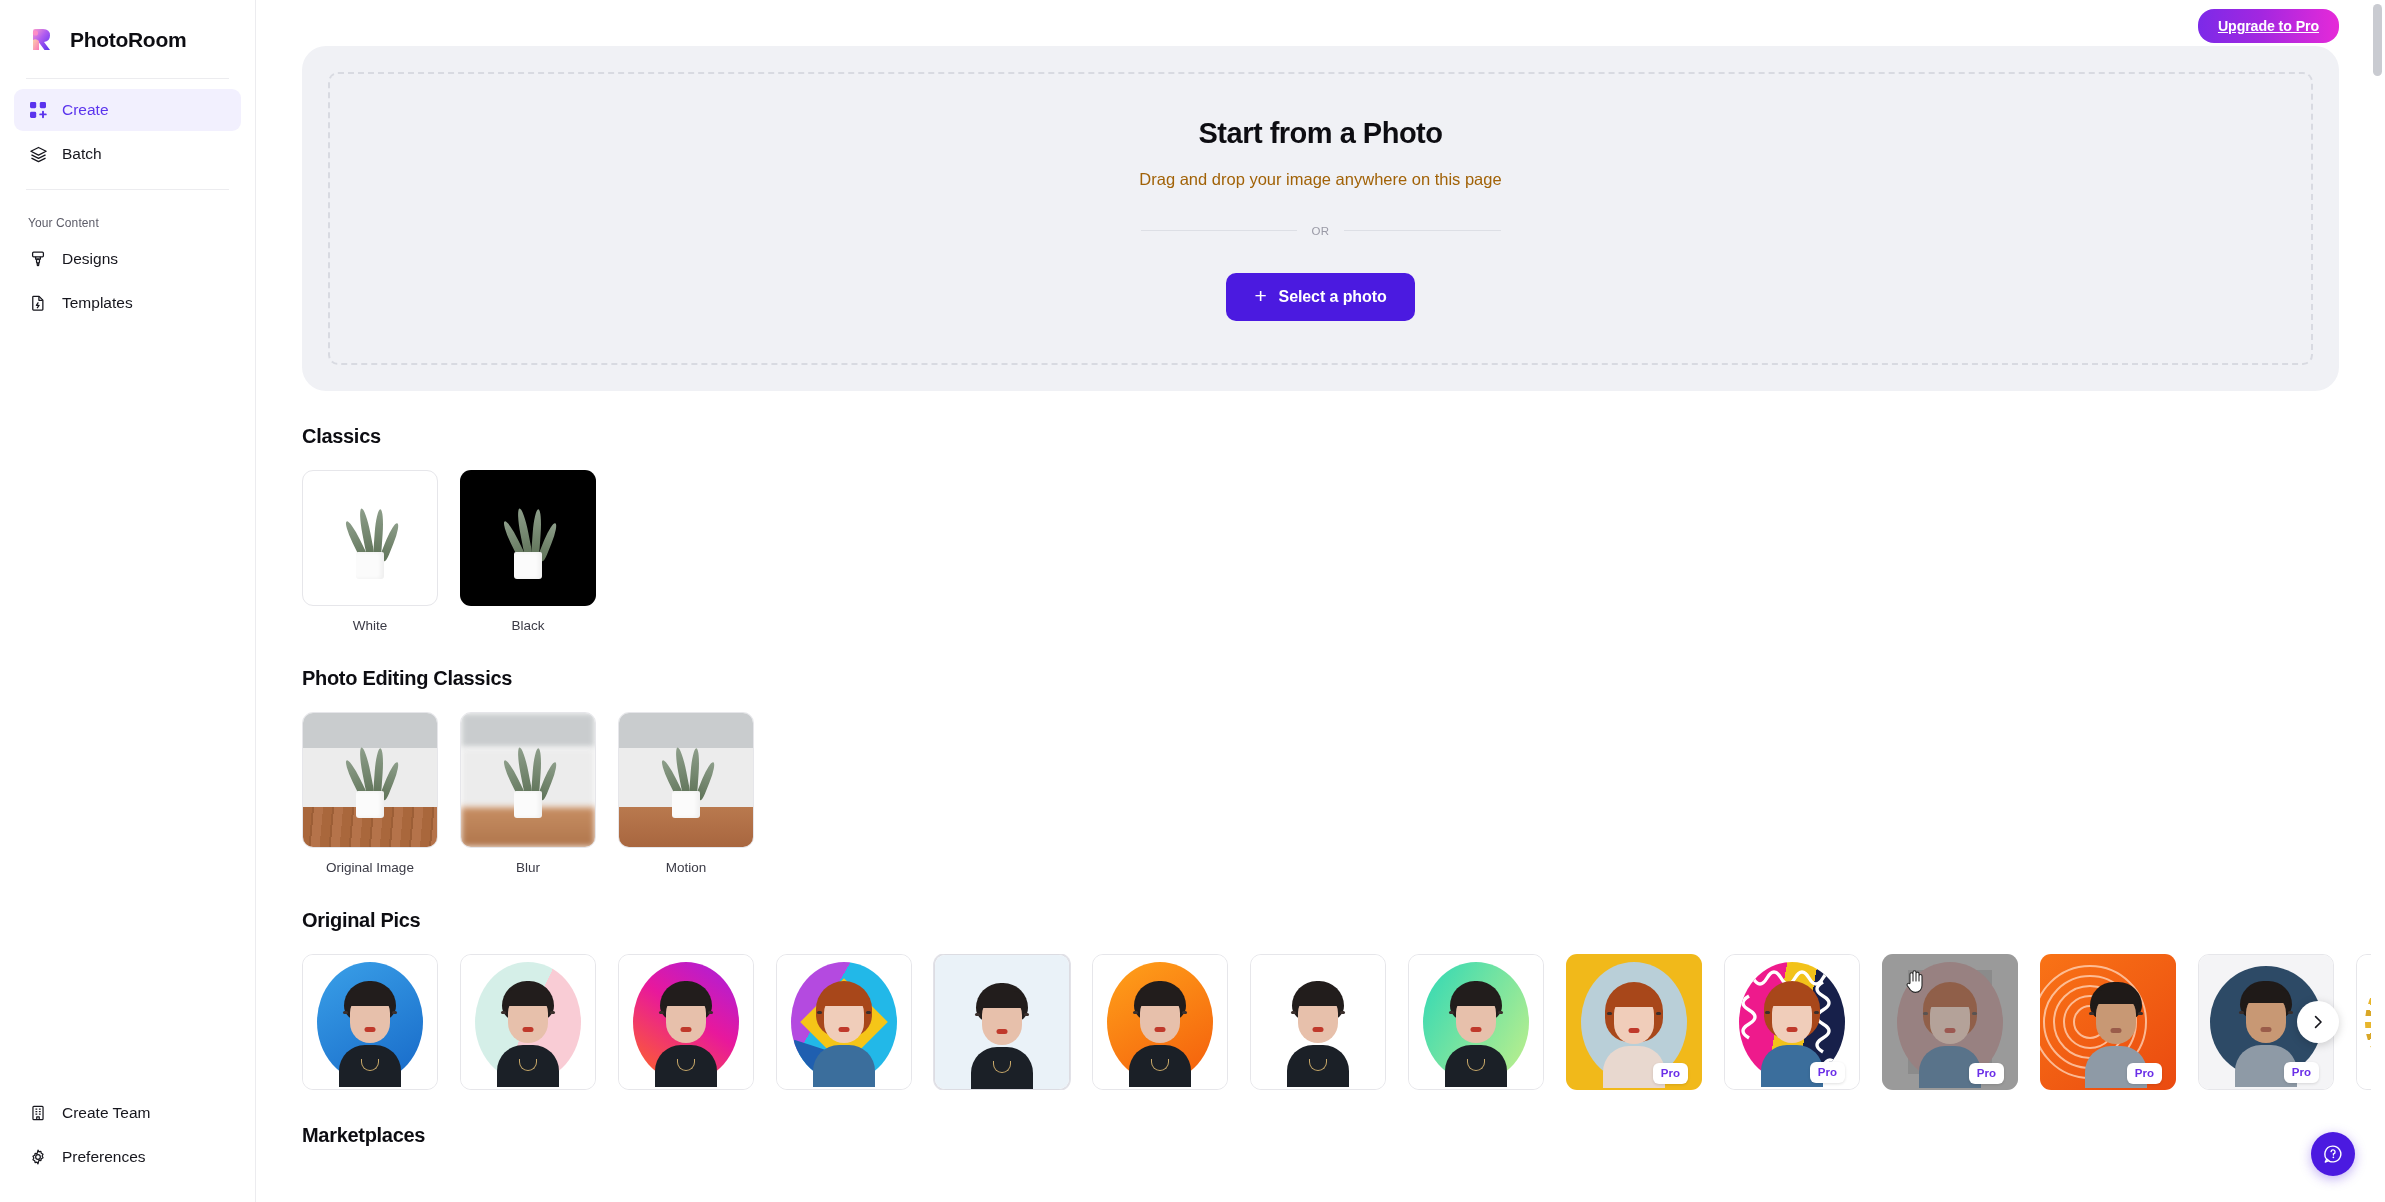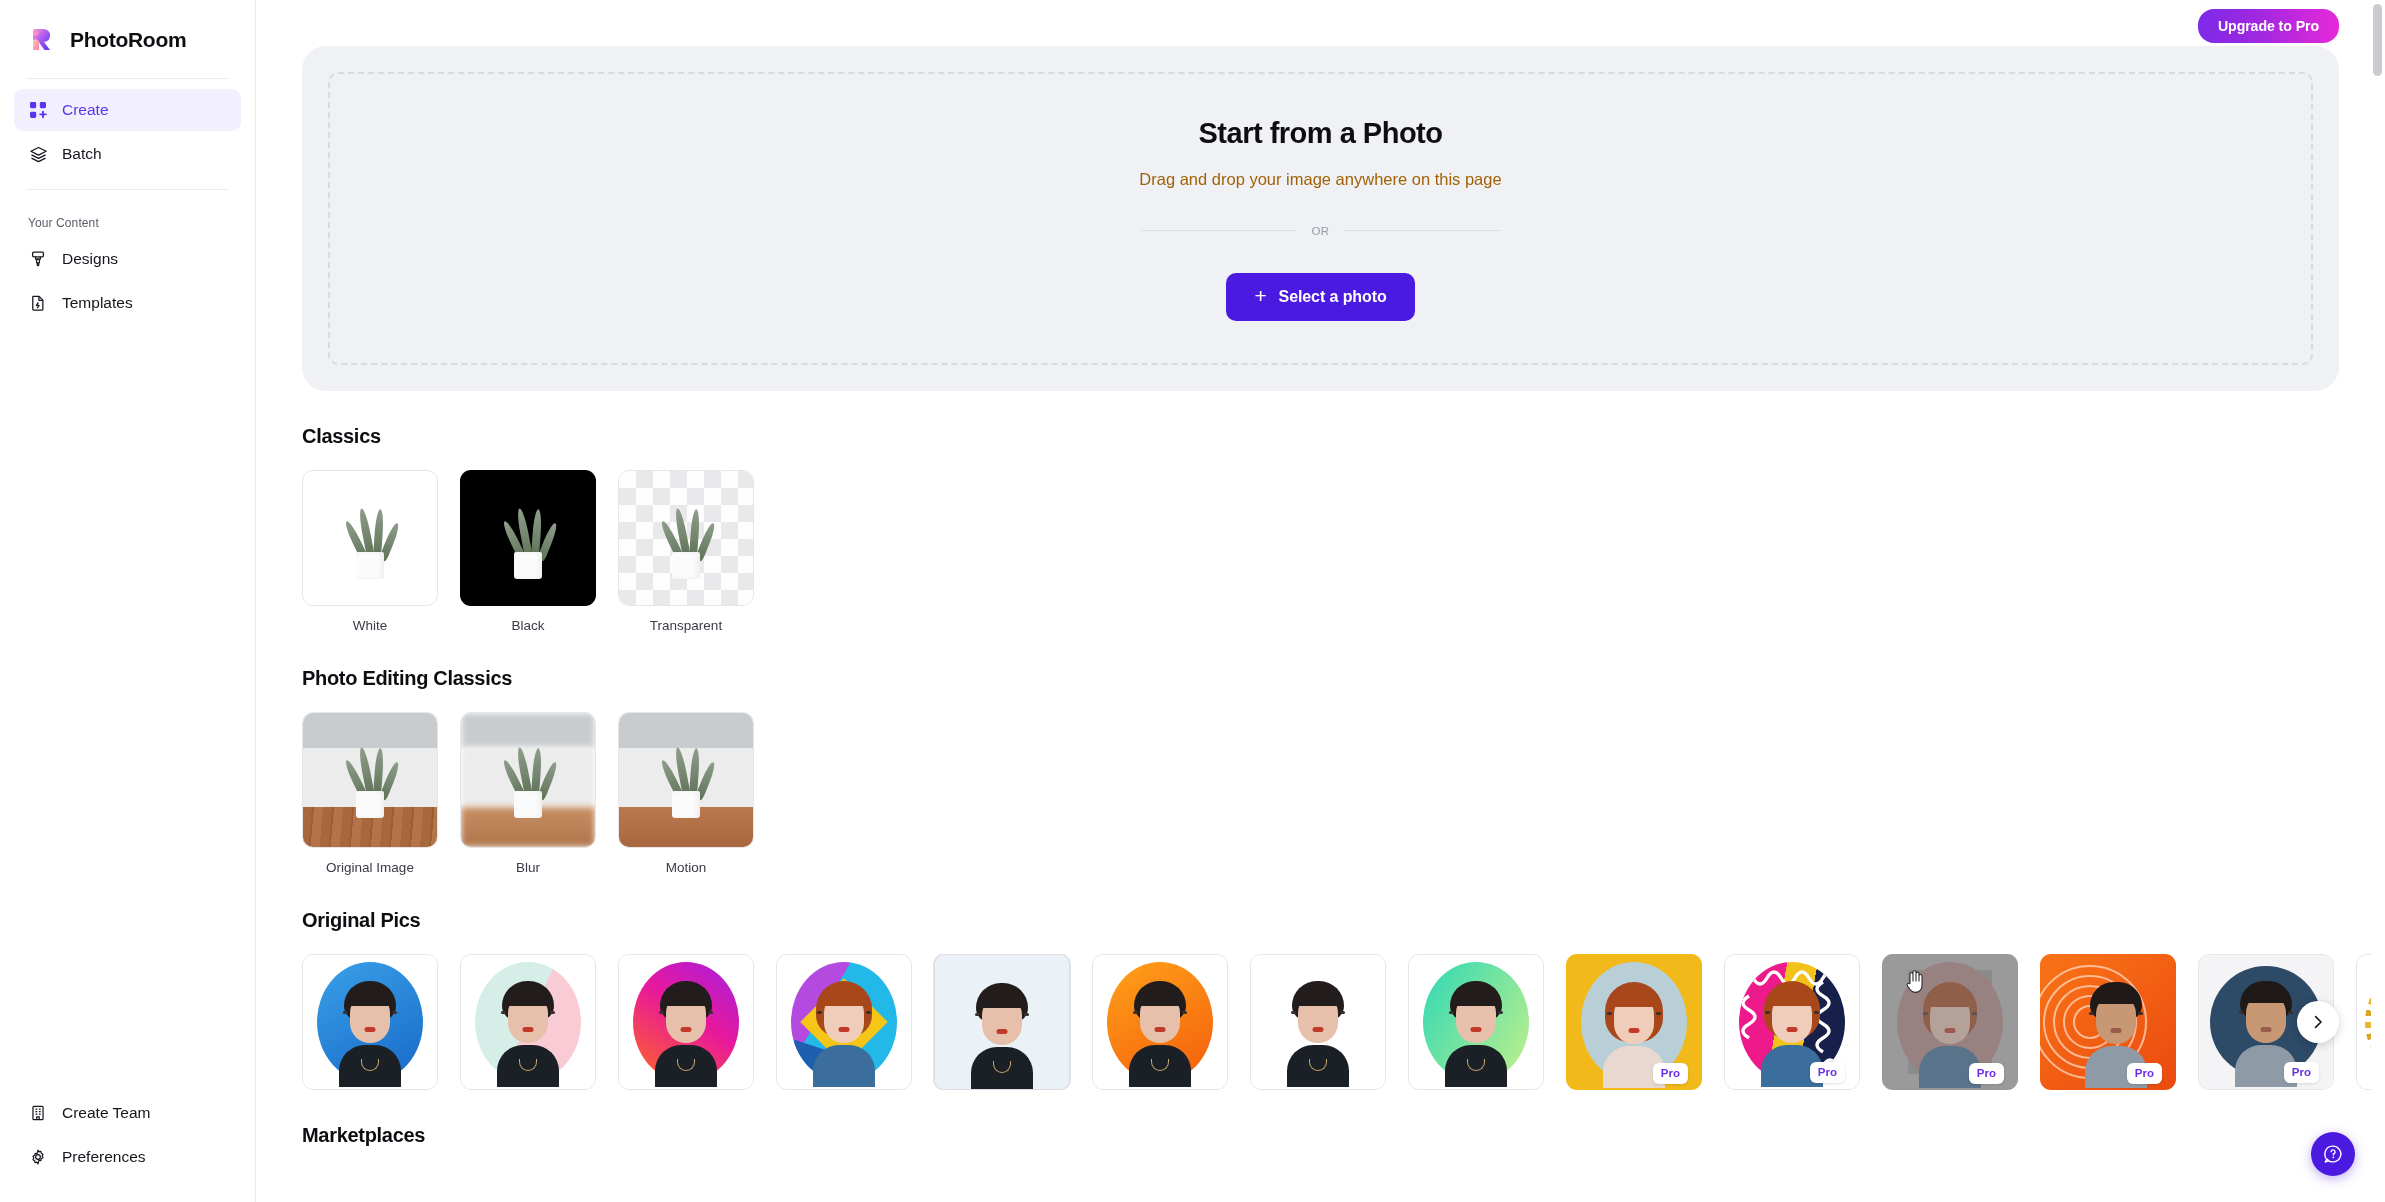--- a/index.html
+++ b/index.html
@@ -49,21 +49,21 @@
 
   .topbar {
     height: 46px; display: flex; align-items: center;
     justify-content: flex-end; padding-right: 46px; padding-top: 6px;
   }
   .upgrade-btn {
     height: 34px; padding: 0 20px; border: none; border-radius: 16px;
     background: linear-gradient(90deg, #7c2ae8 0%, #a327e0 45%, #e62ad8 100%);
     color: #fff; font-size: 14.2px; font-weight: 700;
     font-family: "Liberation Sans", sans-serif; cursor: pointer;
-    display: flex; align-items: center; letter-spacing: -0.1px;
+    display: flex; align-items: center; letter-spacing: -0.1px; text-decoration: underline;
   }
 
   
   .hero-wrap { padding: 0 46px; }
   .hero {
     background: #f0f1f5; border-radius: 24px;
     height: 345px; padding: 26px;
     display: flex; align-items: stretch; justify-content: center;
   }
   .hero-dashed {
@@ -367,33 +367,20 @@
               <div class="leaf" style="transform:rotate(-26deg) translateX(-9px); height:44px;"></div>
               <div class="leaf" style="transform:rotate(-11deg) translateX(-3px); height:50px;"></div>
               <div class="leaf" style="transform:rotate(4deg) translateX(3px); height:48px;"></div>
               <div class="leaf" style="transform:rotate(22deg) translateX(9px); height:40px;"></div>
               <div class="pot"></div>
             </div>
           </div>
           <div class="cap">Black</div>
         </div>
 
-        <div class="card">
-          <div class="thumb">
-            <div class="checker"></div>
-            <div class="plant">
-              <div class="leaf" style="transform:rotate(-26deg) translateX(-9px); height:44px;"></div>
-              <div class="leaf" style="transform:rotate(-11deg) translateX(-3px); height:50px;"></div>
-              <div class="leaf" style="transform:rotate(4deg) translateX(3px); height:48px;"></div>
-              <div class="leaf" style="transform:rotate(22deg) translateX(9px); height:40px;"></div>
-              <div class="pot"></div>
-            </div>
-          </div>
-          <div class="cap">Transparent</div>
-        </div>
 
       </div>
     </section>
 
     <section class="sec">
       <h2 class="sec-head">Photo Editing Classics</h2>
       <div class="row">
 
         <div class="card">
           <div class="thumb">

